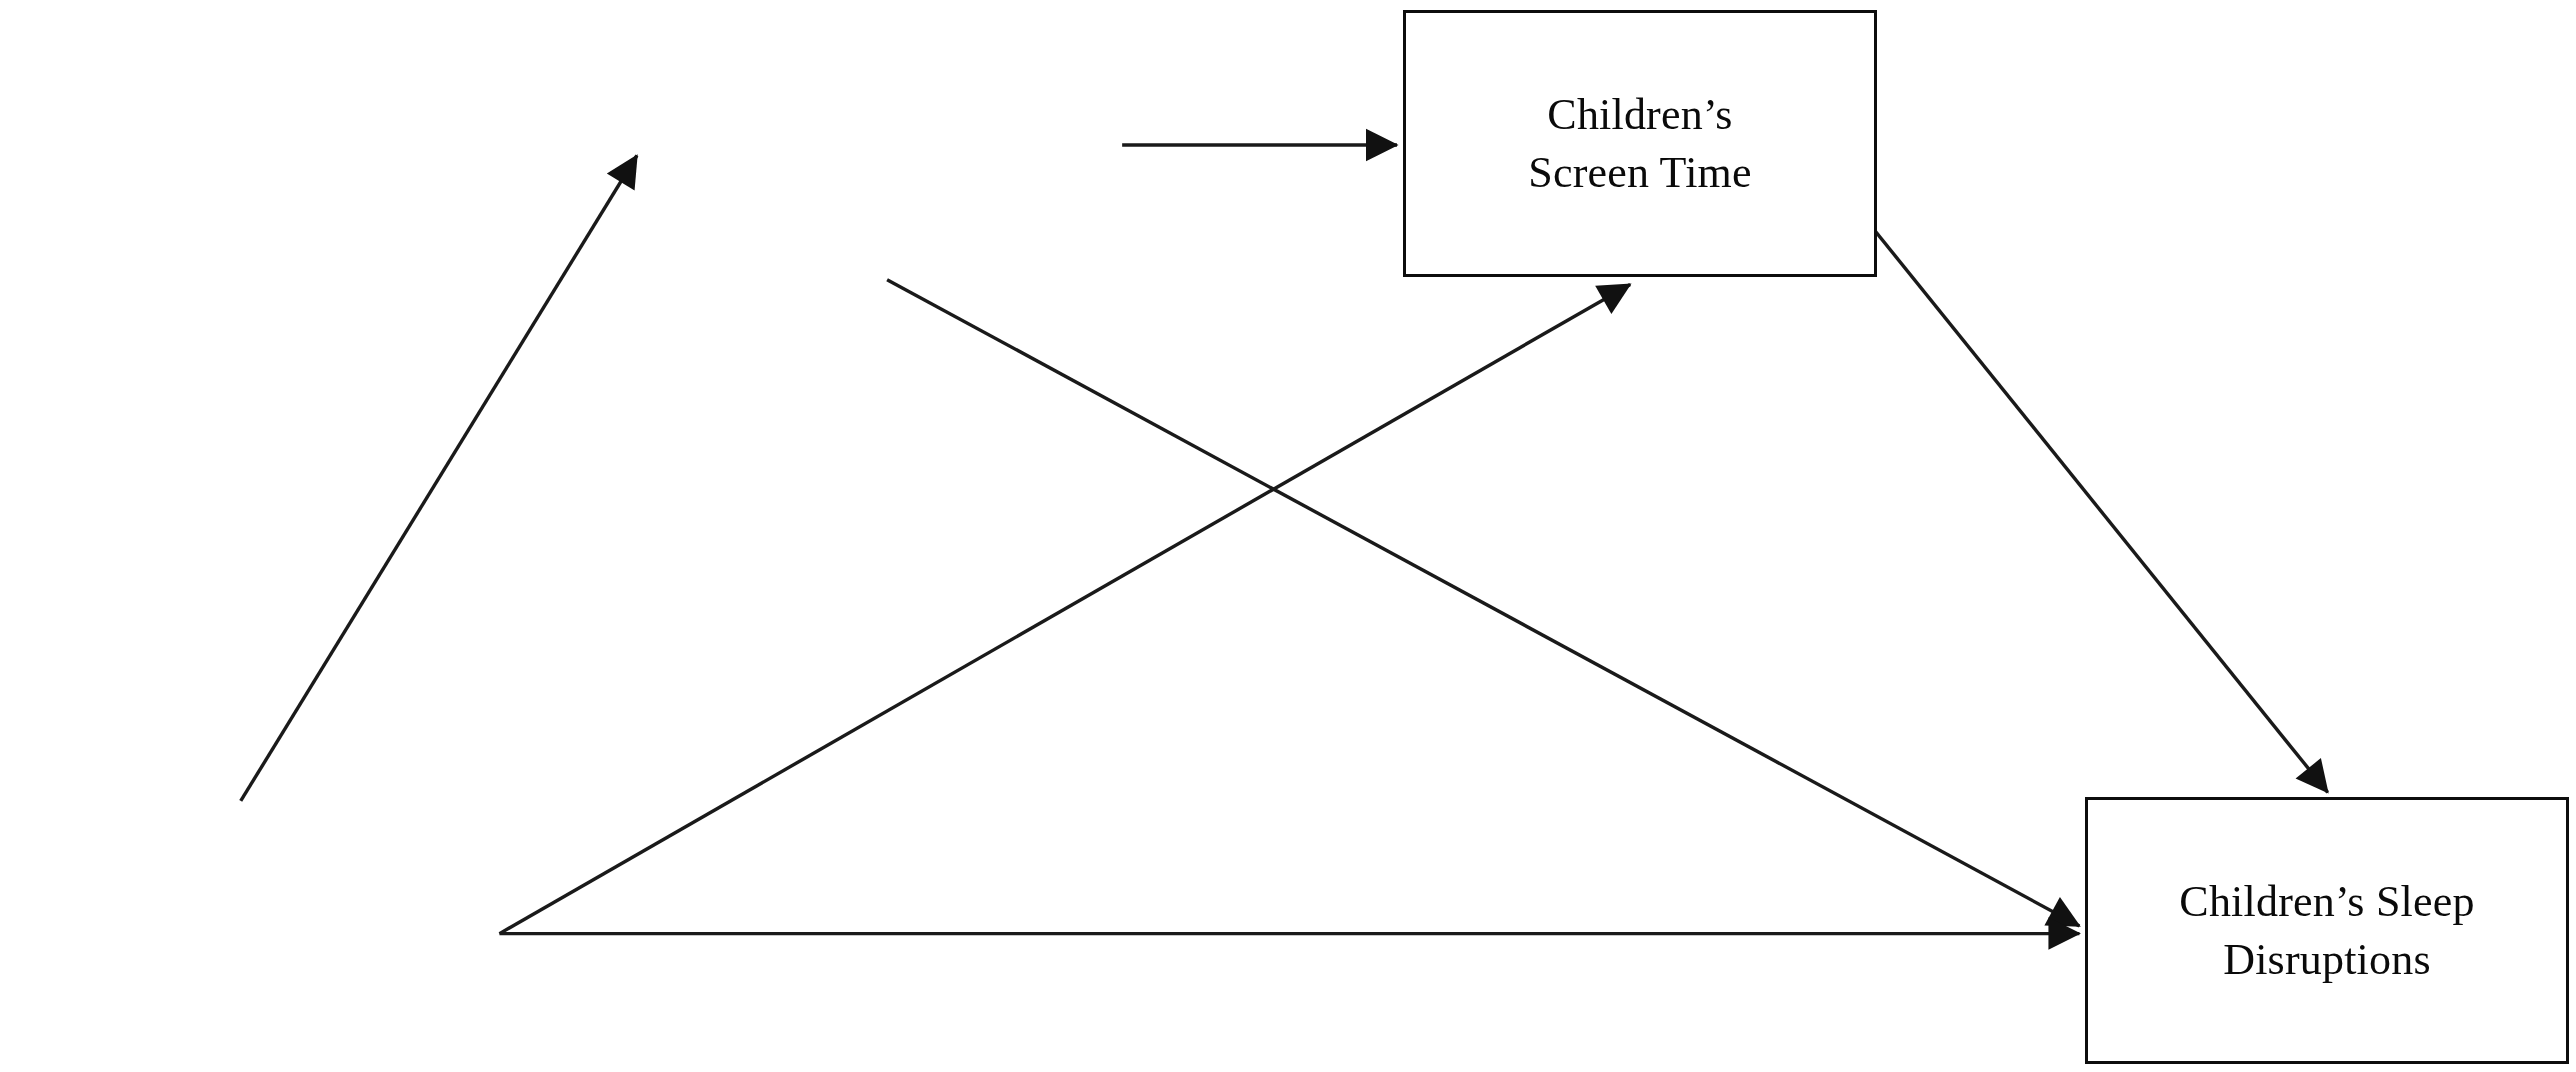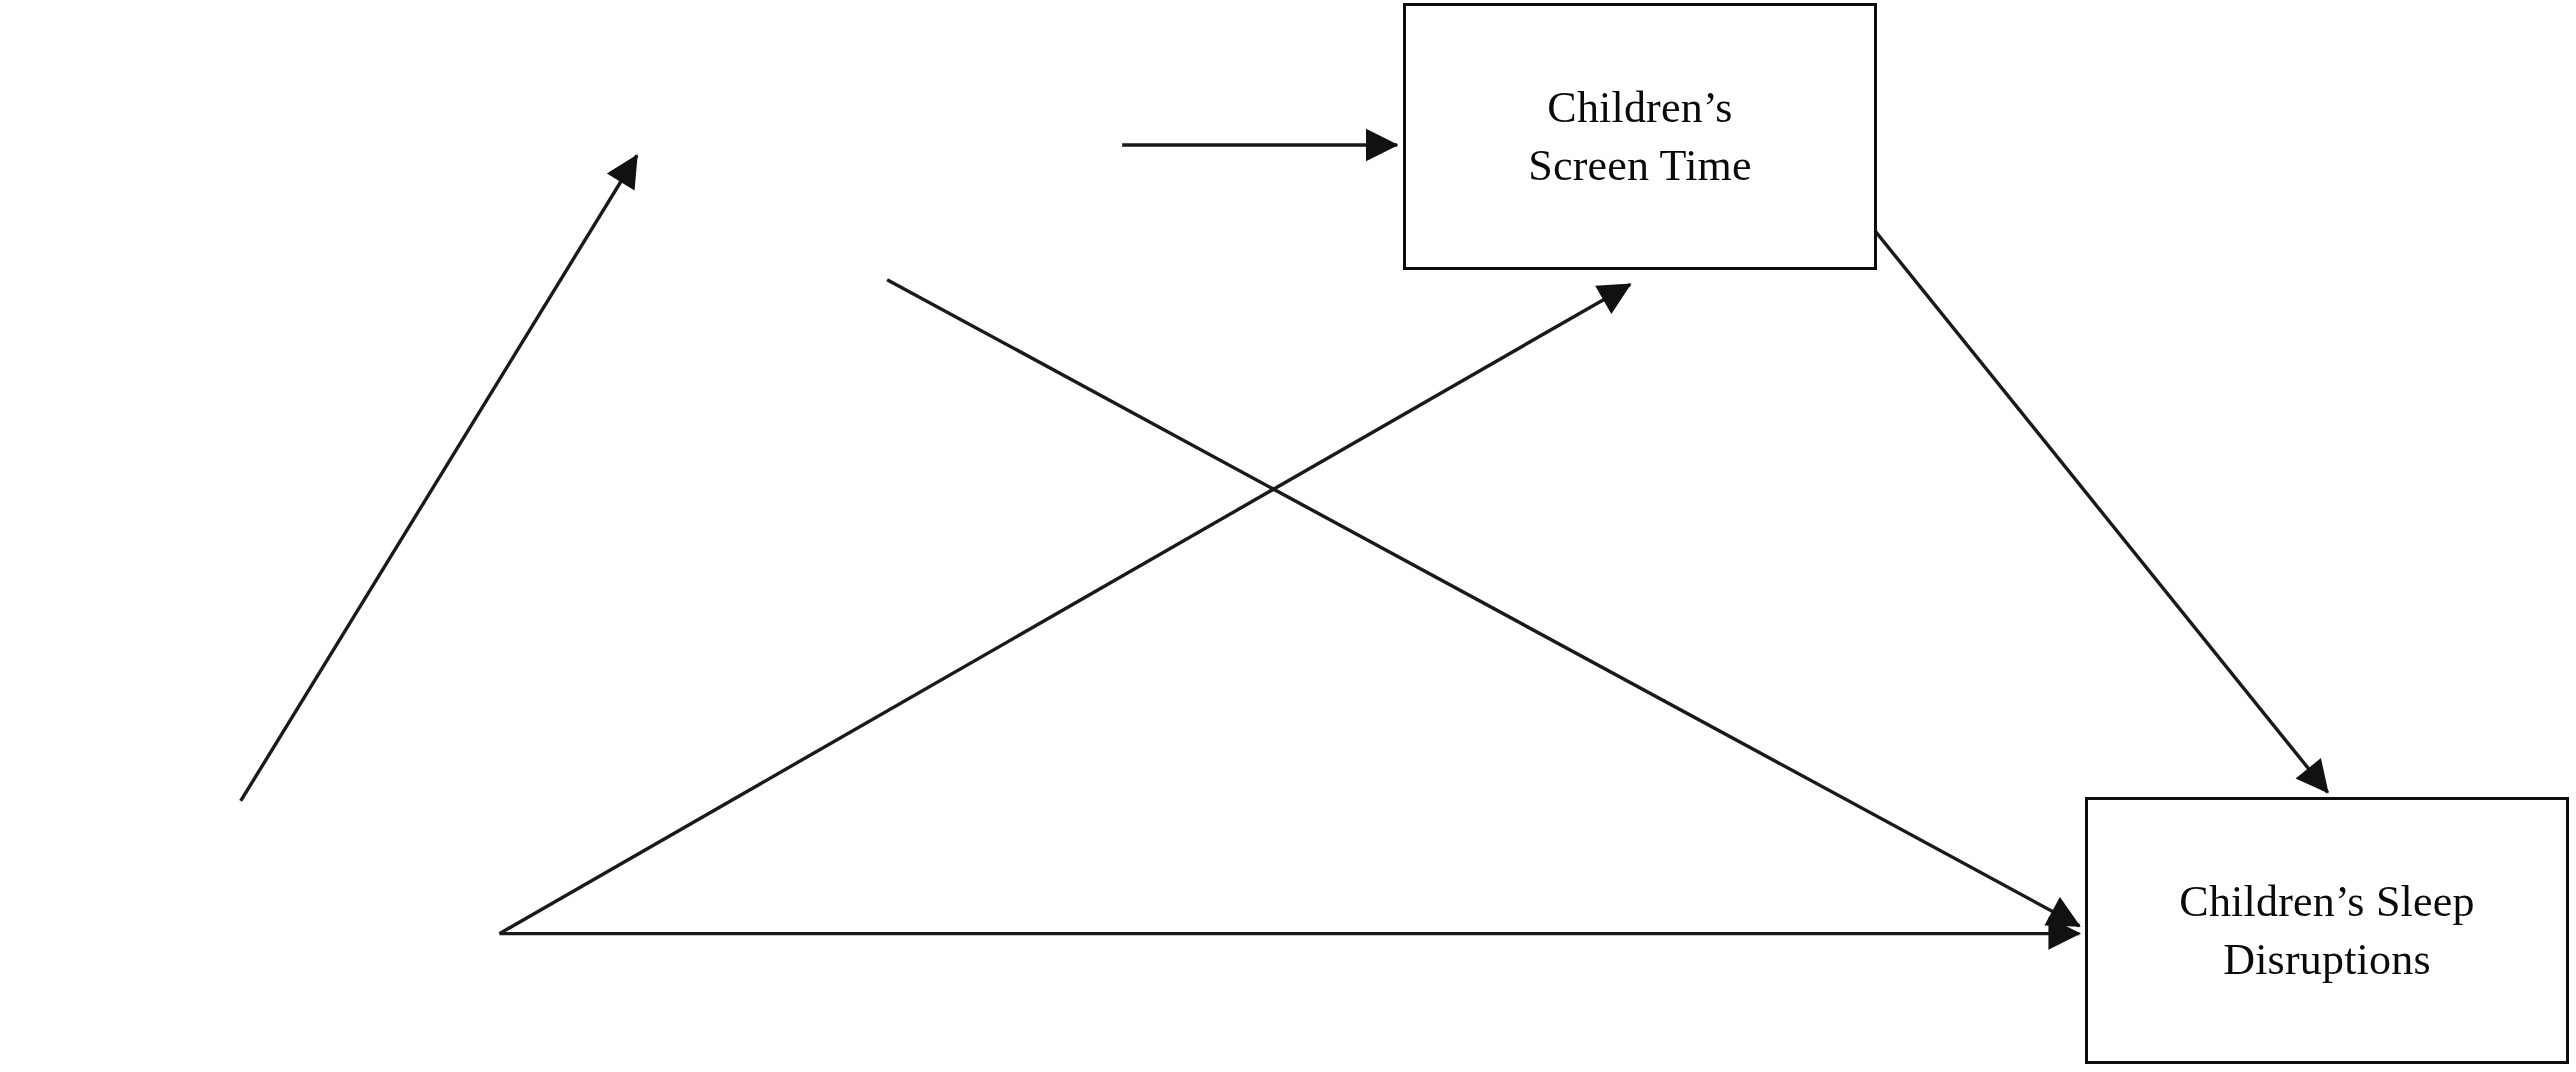--- a/index.html
+++ b/index.html
@@ -38,21 +38,21 @@
   .node-label {
     font-family: "Liberation Serif", "DejaVu Serif", serif;
     font-size: 44px;
     line-height: 1.30;
     color: #0a0a0a;
     letter-spacing: 0.2px;
     white-space: pre-line;
     padding: 0 9.5px;
   }
   #node-mothers-depressive-symptoms { left: 644px; top: 10.4px;  width: 478px; height: 267px; }
-  #node-childrens-screen-time       { left: 1403px; top: 3px; width: 474px; height: 267px; }
+  #node-childrens-screen-time       { left: 1403px; top: 10px; width: 474px; height: 267px; }
   #node-mothers-aces                { left: 11.4px;  top: 799px; width: 487px; height: 267px; }
   #node-childrens-sleep-disruptions { left: 2085px; top: 797px; width: 484px; height: 267px; }
 </style>
 </head>
 <body>
 
 <div id="canvas">
 
   <svg id="edges" viewBox="0 0 2718 1132" width="2576" height="1073" xmlns="http://www.w3.org/2000/svg">
     <defs>

